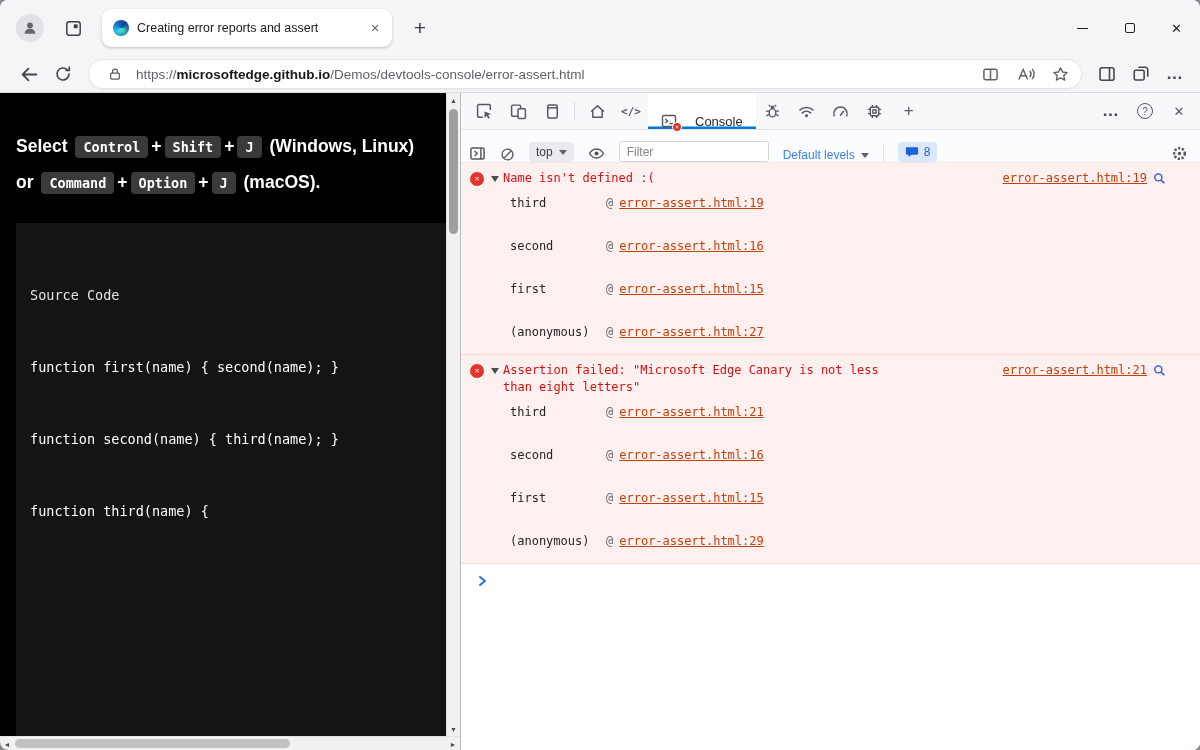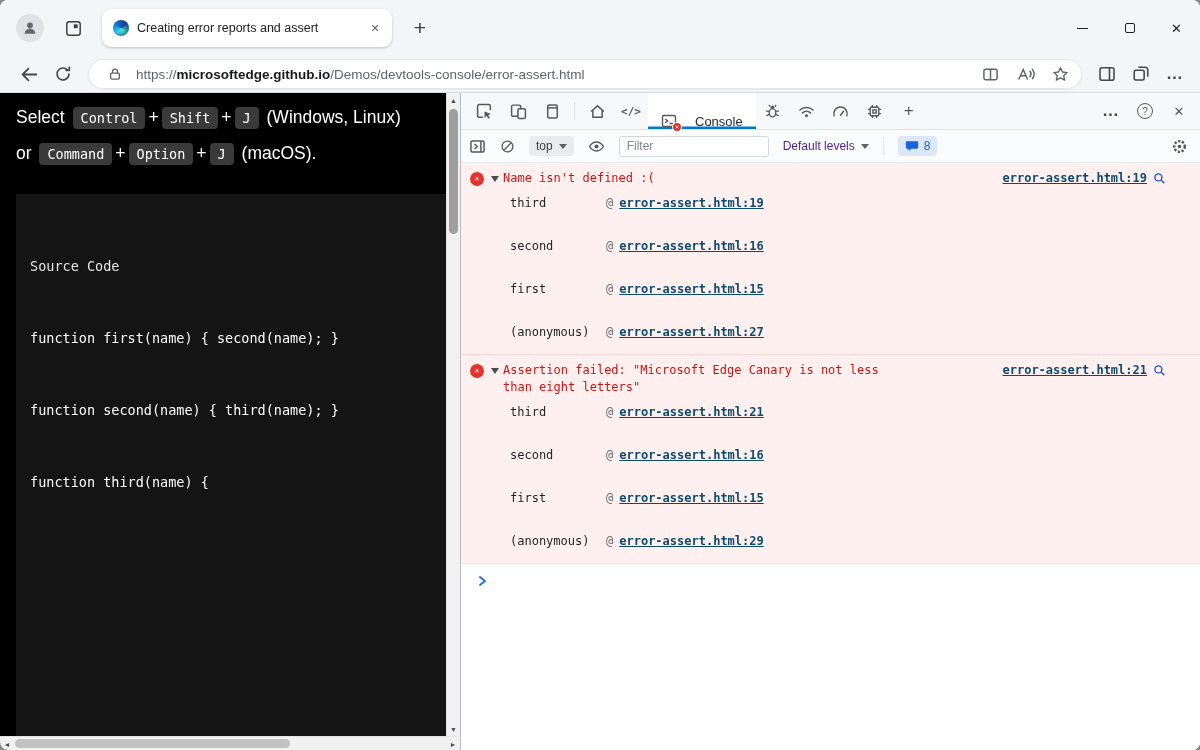--- a/index.html
+++ b/index.html
@@ -40,21 +40,21 @@
   .page-inner { padding:0 32px 0 16px; }
   .page h1 { margin-top:38px; font-size:31px; font-weight:700; line-height:1.72; max-width:360px; }
   .emoji { position:relative; display:inline-block; width:30px; height:30px; border-radius:50%;
     background:radial-gradient(circle at 35% 30%, #ffd95e, #f5b916); vertical-align:-5px; margin-left:9px; }
   .e-eye { position:absolute; top:9px; width:5px; height:6.5px; border-radius:50%; background:#59400f; }
   .e-eye.l{left:7px} .e-eye.r{right:7px}
   .e-cheek { position:absolute; top:17px; width:6px; height:3.5px; border-radius:50%; background:#f4827c; }
   .e-cheek.l{left:4px} .e-cheek.r{right:4px}
   .e-mouth { position:absolute; left:50%; transform:translateX(-50%); bottom:4.5px; width:7px; height:4px; border-radius:50%; background:#7c4a12; }
   .intro { margin-top:27px; font-size:17.5px; line-height:1.62; max-width:418px; }
-  .selectline { margin-top:7px; font-size:17.5px; line-height:2.05; }
+  .selectline { margin-top:36px; font-size:17.5px; line-height:2.05;font-weight:bold; }
   .kbd { font-family:"DejaVu Sans Mono", monospace; font-size:13.5px; background:#3a3a3a; color:#fff; padding:3px 8px; border-radius:4px; margin:0 3px; }
   .codeblock { margin:22px -18px 0 0; background:#141414; padding:12px 0 12px 14px; font-family:"DejaVu Sans Mono", monospace; font-size:13.5px; line-height:24px; white-space:pre; overflow:hidden; }
   .code-title { color:#e5e5e5; }
   .code-line { color:#fdfdfd; }
 
   
   .vscroll { position:absolute; top:0; right:0; bottom:14px; width:14px; background:#f1f1f1; border-left:1px solid #e3e3e3; z-index:4; }
   .sb-arrow { height:14px; display:flex; align-items:center; justify-content:center; font-size:7px; color:#4c4c4c; }
   .sb-arrow.down { position:absolute; bottom:0; left:0; right:0; }
   .vthumb { position:absolute; left:2px; right:2px; top:16px; height:125px; background:#9f9f9f; border-radius:7px; }
@@ -68,44 +68,44 @@
   .dt-tabbar { height:37px; flex:none; display:flex; align-items:stretch; background:#f7f8fa; border-bottom:1px solid #e1e3e6; padding-left:6px; }
   .dt-ico { width:34px; display:flex; align-items:center; justify-content:center; color:#55585e; flex:none; }
   .dt-sep { width:1px; background:#dcdfe3; margin:9px 5px; flex:none; }
   .src-glyph { font-family:"DejaVu Sans Mono", monospace; font-size:11px; font-weight:700; }
   .dt-tab-console { display:flex; align-items:flex-end; gap:18px; padding:0 13px; background:#fff; box-shadow:inset 0 -2.5px 0 #0078d4; color:#24292f; font-size:13px; }
   .console-ico-wrap { position:relative; display:flex; color:#55585e; }
   .err-badge { position:absolute; right:-5px; bottom:-3px; width:10px; height:10px; border-radius:50%; background:#d93025; border:1.5px solid #fff; color:#fff; font-size:5.5px; display:flex; align-items:center; justify-content:center; }
   .dt-right { margin-left:auto; display:flex; padding-right:4px; }
   .help-circle { width:16px; height:16px; border:1.4px solid #55585e; border-radius:50%; font-size:10px; display:flex; align-items:center; justify-content:center; }
 
-  .dt-toolbar { height:33px; flex:none; display:flex; align-items:center; gap:14px; padding:0 12px 0 8px; background:#fbfcfd; border-bottom:1px solid #e8eaed; }
+  .dt-toolbar { height:33px; flex:none; display:flex; align-items:flex-end; gap:14px; padding:0 12px 0 8px; background:#fbfcfd; border-bottom:1px solid #e8eaed; }
   .tb-ico { display:flex; align-items:center; justify-content:center; color:#55585e; flex:none; }
   .ctx-pill { display:flex; align-items:center; gap:6px; background:#e9ebee; border-radius:4px; padding:3px 7px; font-size:12px; color:#3c4043; }
   .caret { width:0; height:0; border-left:4px solid transparent; border-right:4px solid transparent; border-top:5px solid #5f6368; }
   .filter-input { width:150px; height:21px; border:1px solid #d4d7dc; border-radius:3px; font-size:12px; padding:0 7px; color:#000000; font-family:"Liberation Sans", sans-serif; outline:none; }
   .filter-input::placeholder { color:#82878d; }
-  .levels { display:flex; align-items:center; gap:6px; font-size:12px; color:#4c1d95; }
+  .levels { display:flex; align-items:center; gap:6px; font-size:12px; color:#3b82f6; }
   .tb-sep { width:1px; height:18px; background:#e0e3e7; flex:none; }
   .issues-pill { display:flex; align-items:center; gap:5px; background:#dbe7fb; border-radius:4px; padding:3px 7px; }
   .issues-count { font-size:12px; color:#1a63d9; }
   .tb-spacer { flex:1; }
 
   
   .dt-messages { flex:1; font-family:"DejaVu Sans Mono", monospace; font-size:12px; overflow:hidden; }
   .msg { border-bottom:1px solid; }
   .warning { background:#fffbe5; border-color:#efead0; color:#3f3f3f; padding:7px 34px 7px 9px; display:flex; align-items:flex-start; line-height:17px; }
   .warn-ico { flex:none; margin:1px 7px 0 0; }
   .error-block { background:#fff0f0; border-color:#ffd9d9; padding:7px 34px 9px 9px; }
   .err-head { display:flex; align-items:flex-start; line-height:17px; }
   .err-icon { width:14px; height:14px; border-radius:50%; background:#e0352c; color:#fff; font-size:8px; font-weight:700; display:flex; align-items:center; justify-content:center; flex:none; margin-top:1.5px; }
   .err-caret { flex:none; margin:6px 4px 0 7px; width:0; height:0; border-left:4.5px solid transparent; border-right:4.5px solid transparent; border-top:6px solid #4d4d4d; }
   .err-msg { color:#d01313; max-width:405px; }
   .err-loc { margin-left:auto; display:flex; align-items:center; gap:6px; white-space:nowrap; padding-left:12px; }
-  a.link { color:#0c4a6e; text-decoration:underline; cursor:pointer;font-weight:bold; }
+  a.link { color:#c2410c; text-decoration:underline; cursor:pointer; }
   .stack-row { display:flex; line-height:17px; padding:4px 0; margin-left:40px; color:#242424;margin-top:18px; }
   .stack-row.first { margin-top:4px; }
   .fn { width:96px; flex:none; }
   .at { color:#6a6f75; margin-right:6px; }
   .prompt-row { padding:11px 0 0 17px; }
 </style>
 </head>
 <body>
 
 <div class="browser">

